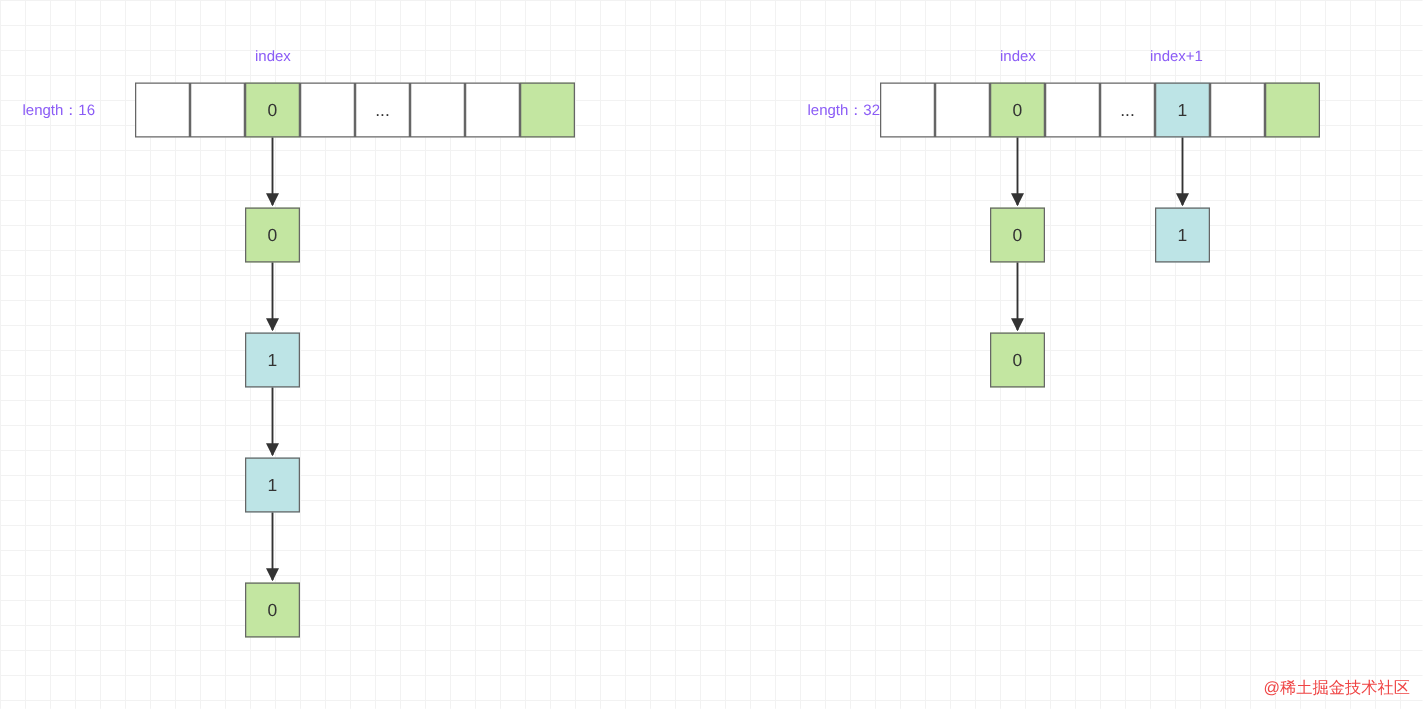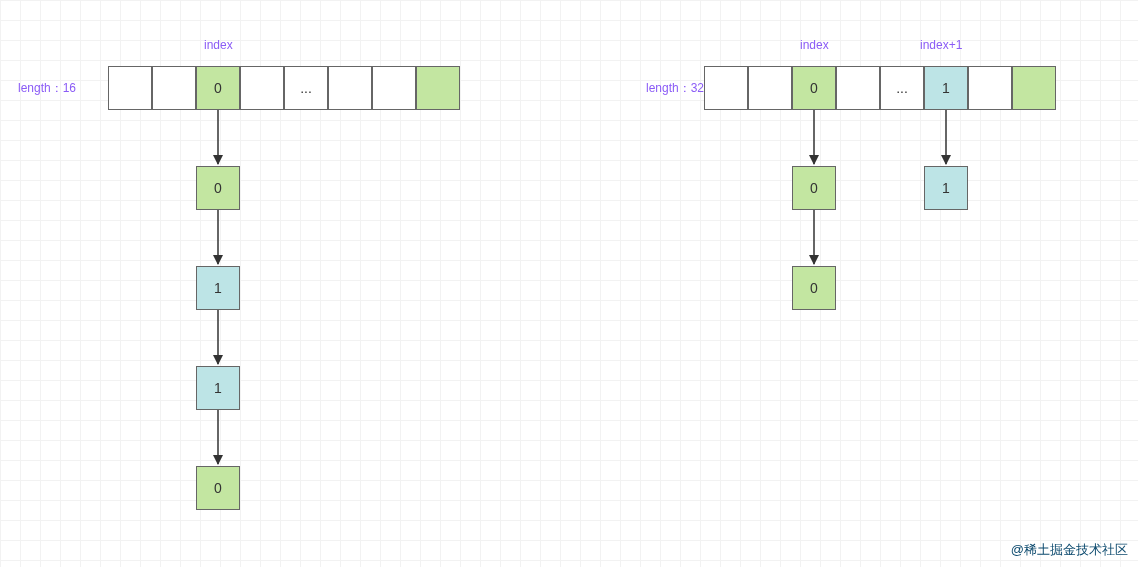--- a/index.html
+++ b/index.html
@@ -43,21 +43,21 @@
   }
   svg.arrow {
     position: absolute;
     overflow: visible;
   }
   .watermark {
     position: absolute;
     right: 10px;
     bottom: 8px;
     font-size: 13px;
-    color: #0c4a6e;
+    color: #ef4444;
   }
 </style>
 </head>
 <body>
 
 <div class="grid-bg"></div>
 
 <div class="label" style="left:18px; top:80px;">length：16</div>
 <div class="label" style="left:204px; top:38px;">index</div>
 

